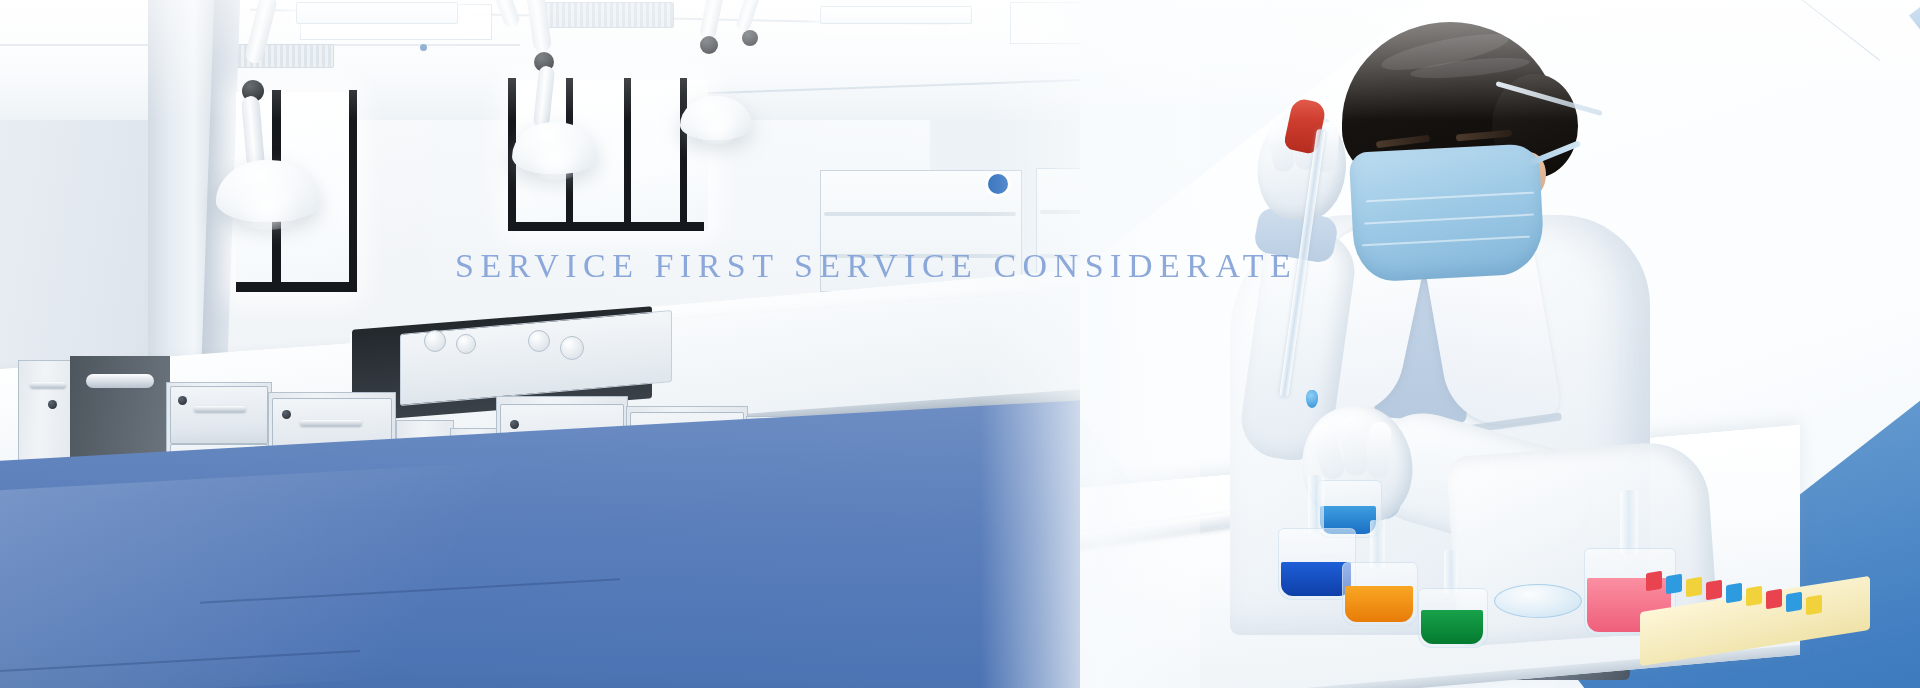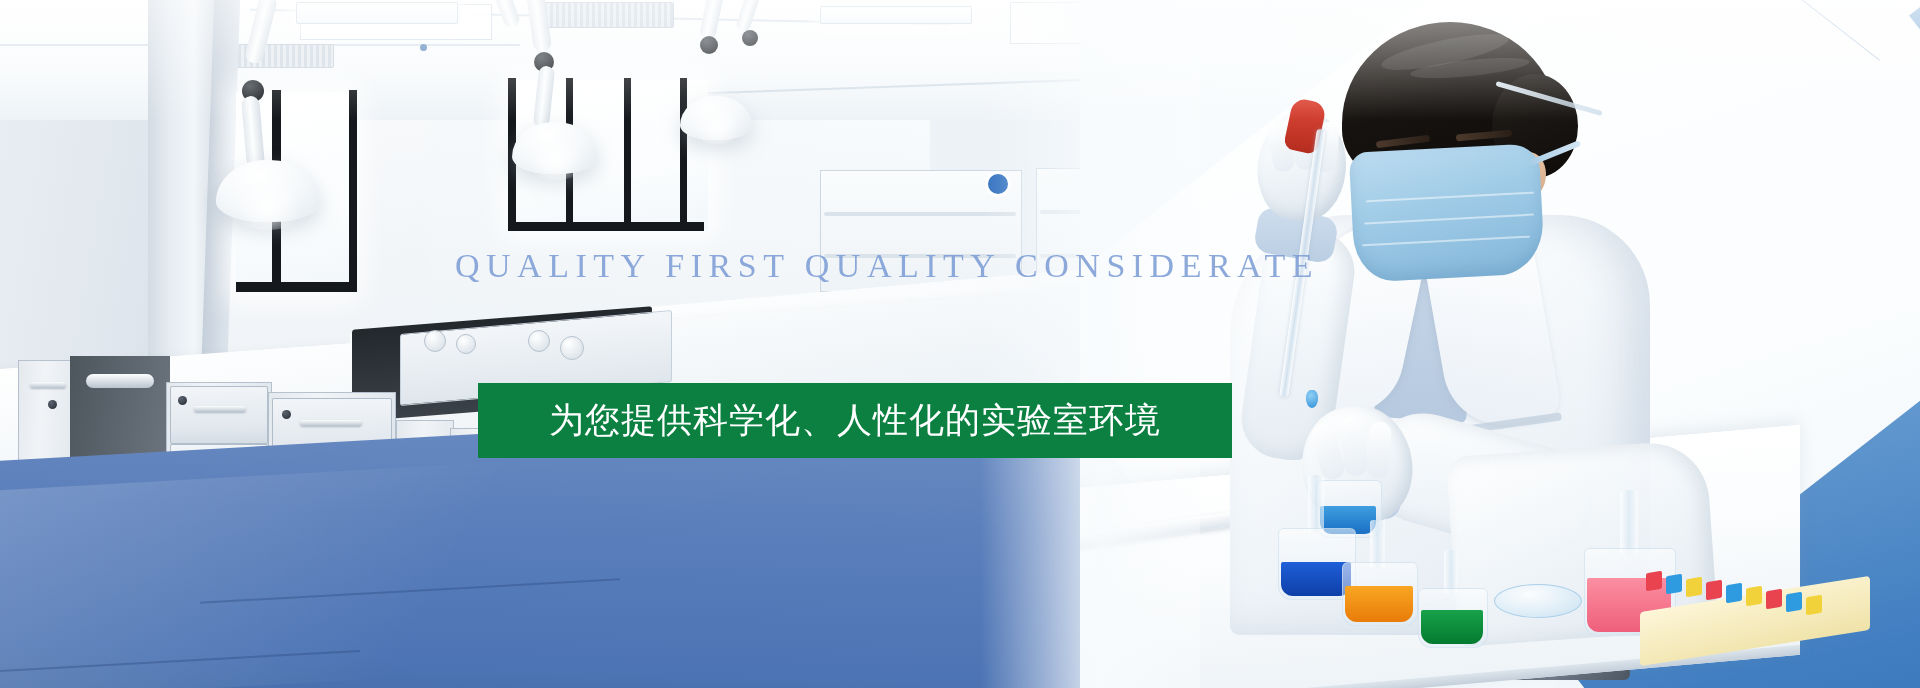--- a/index.html
+++ b/index.html
@@ -693,21 +693,18 @@
     <div class="tube-cap" style="left:666px;top:587px;width:16px;height:18px;background:#f2d23b;transform:skewY(-9deg);"></div>
     <div class="tube-cap" style="left:686px;top:590px;width:16px;height:18px;background:#e8434f;transform:skewY(-9deg);"></div>
     <div class="tube-cap" style="left:706px;top:593px;width:16px;height:18px;background:#2e9be0;transform:skewY(-9deg);"></div>
     <div class="tube-cap" style="left:726px;top:596px;width:16px;height:18px;background:#f2d23b;transform:skewY(-9deg);"></div>
   </div>
 
   <div class="veil"></div>
   <div class="top-haze"></div>
 
   <div class="copy">
-    <div class="eyebrow">QUALITY FIRST QUALITY CONSIDERATE</div>
-
-
-    <div class="ribbon">
-      <div class="ribbon-text">为您提供科学化、人性化的实验室环境</div>
-    </div>
+    <div class="eyebrow">SERVICE FIRST SERVICE CONSIDERATE</div>
+
+
   </div>
 
 </div>
 
 </body></html>

